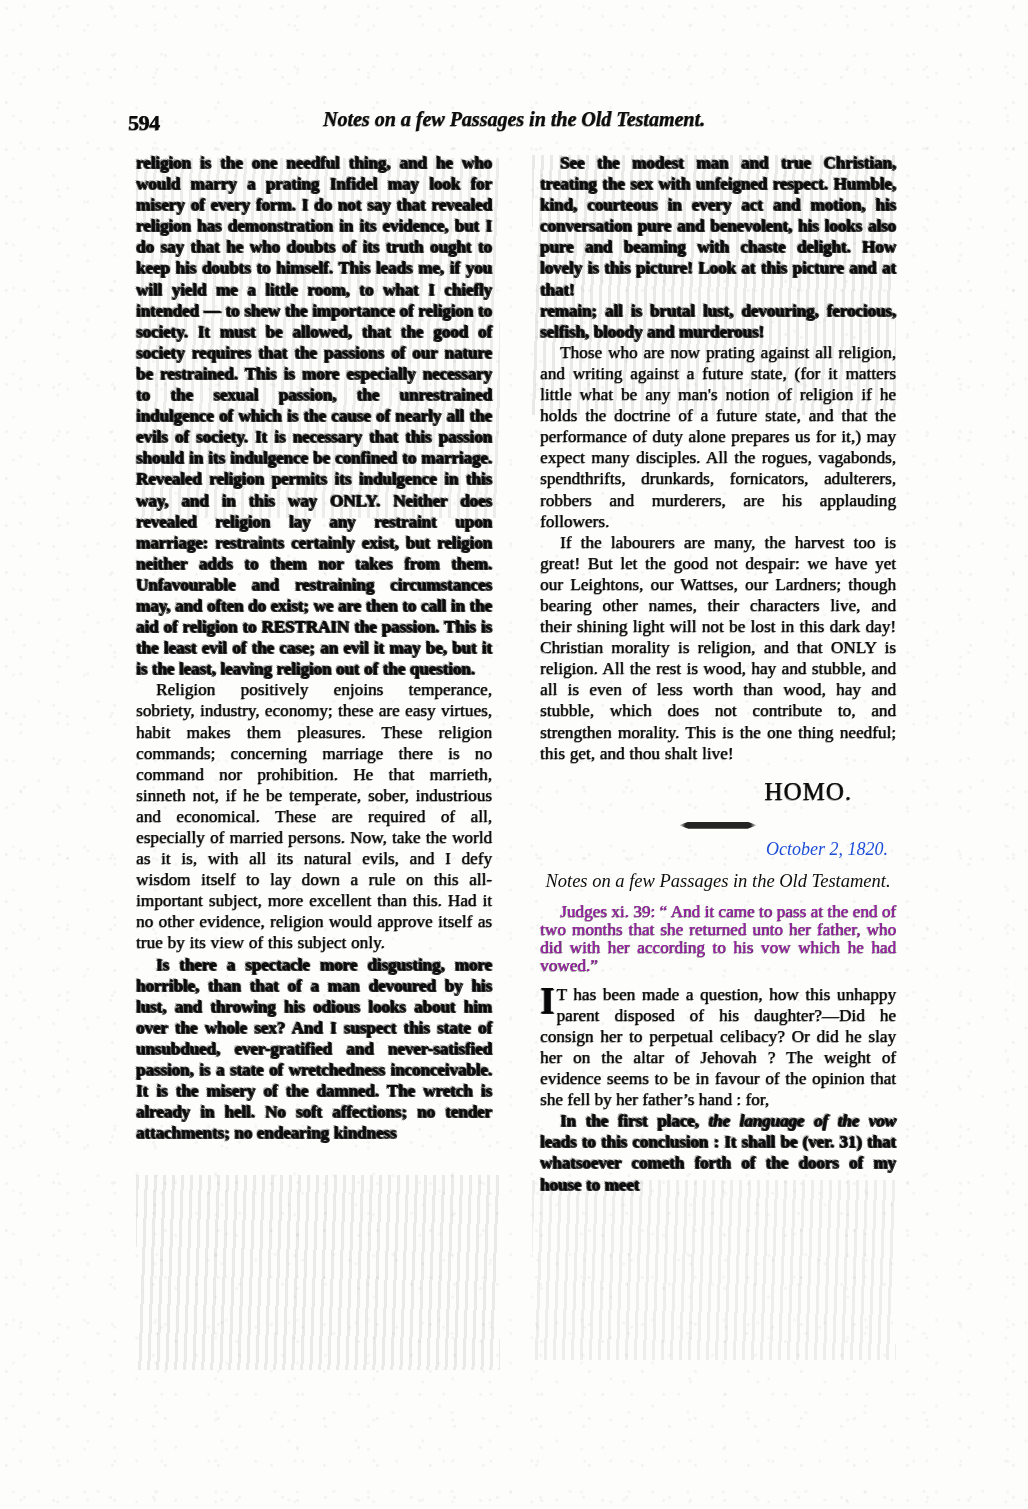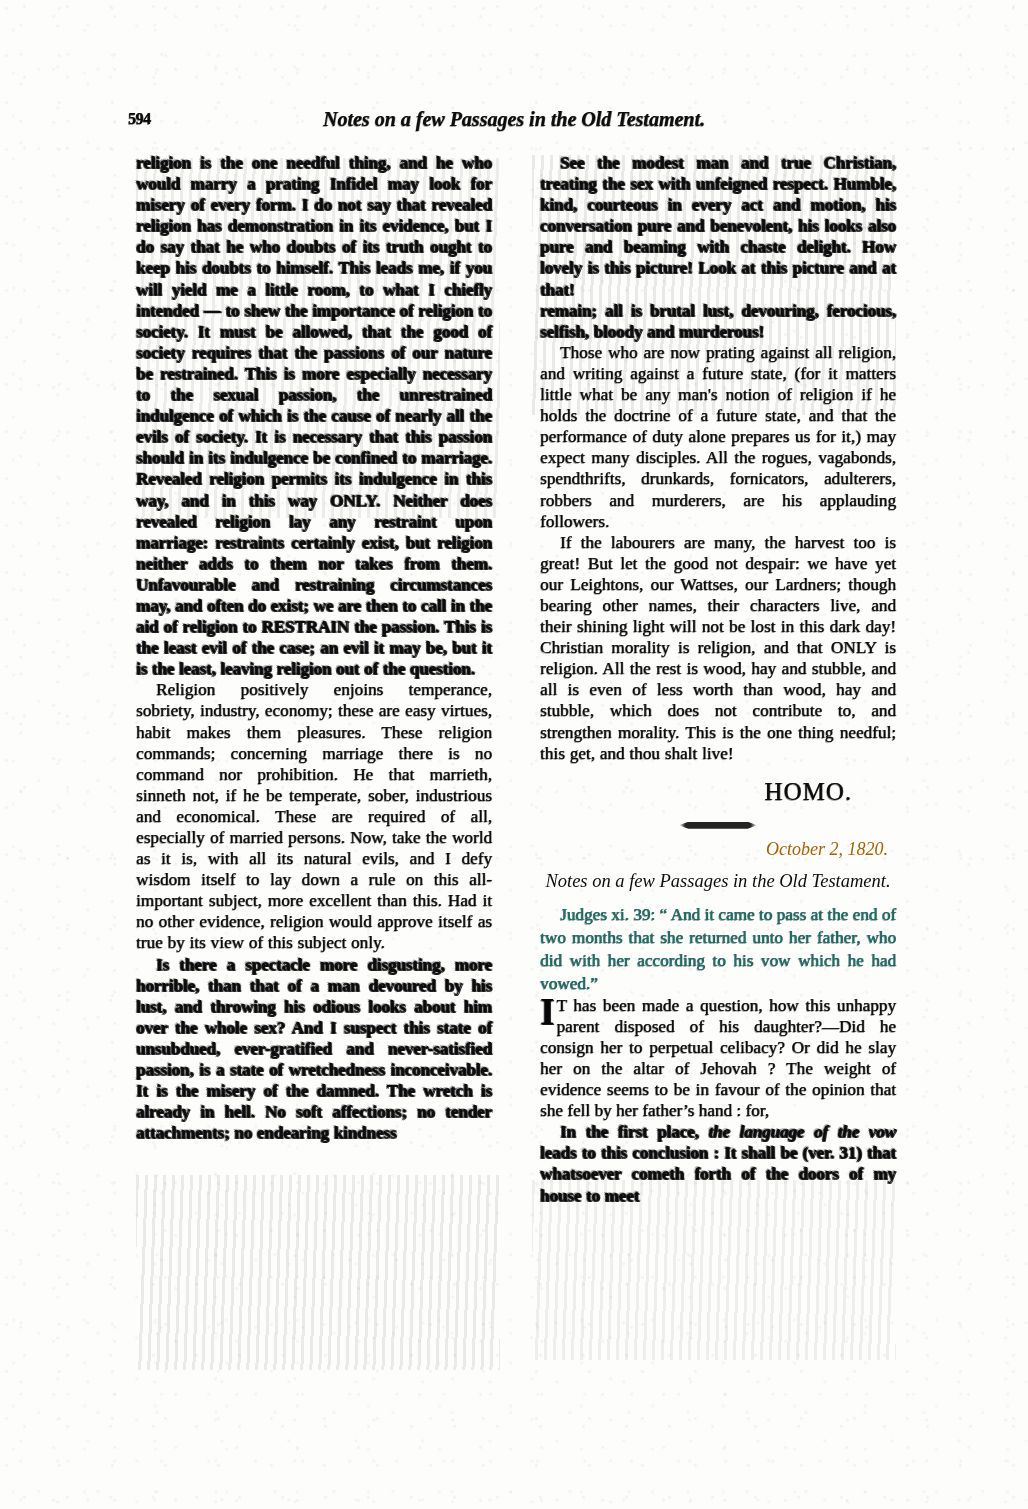--- a/index.html
+++ b/index.html
@@ -48,21 +48,21 @@
     left: 128px;
     top: 108px;
     width: 772px;
     height: 30px;
   }
   .folio {
     position: absolute;
     left: 0;
     top: 2px;
     font-weight: bold;
-    font-size: 16px;
+    font-size: 22px;
     letter-spacing: -0.5px;
     color: #0b0b0b;
     text-shadow: 0.6px 0.3px 0 rgba(0,0,0,.75), -0.4px 0.5px 0 rgba(0,0,0,.45);
   }
   .head-title {
     position: absolute;
     left: 0;
     right: 0;
     top: 0;
     text-align: center;
@@ -135,37 +135,37 @@
       linear-gradient(to right, transparent 0, #111 8%, #111 92%, transparent 100%);
     clip-path: polygon(0 50%, 12% 0, 88% 0, 100% 50%, 88% 100%, 12% 100%);
     opacity: .92;
   }
   .date-line {
     margin: 0 0 10px 0;
     text-align: right;
     font-style: italic;
     font-size: 18px;
     padding-right: 8px;
-    color: #a16207;
+    color: #1d4ed8;
   }
   .article-title {
     margin: 0 0 10px 0;
     text-align: center;
     font-style: italic;
     font-size: 18.5px;
     line-height: 23px;
     color: #0e0e0e;
   }
   p.scripture {
-    margin: 0 0 0 0;
+    margin: 0 0 9px 0;
     text-indent: 20px;
     font-size: 17.2px;
-    line-height: 23px;
+    line-height: 18px;
     text-align: justify;
-    color: #0f766e;
+    color: #a21caf;
   }
 
   
   .dropcap-par {
     margin: 0;
     font-size: 17.2px;
     line-height: 21.1px;
     text-align: justify;
     color: #0c0c0c;
     position: relative;

